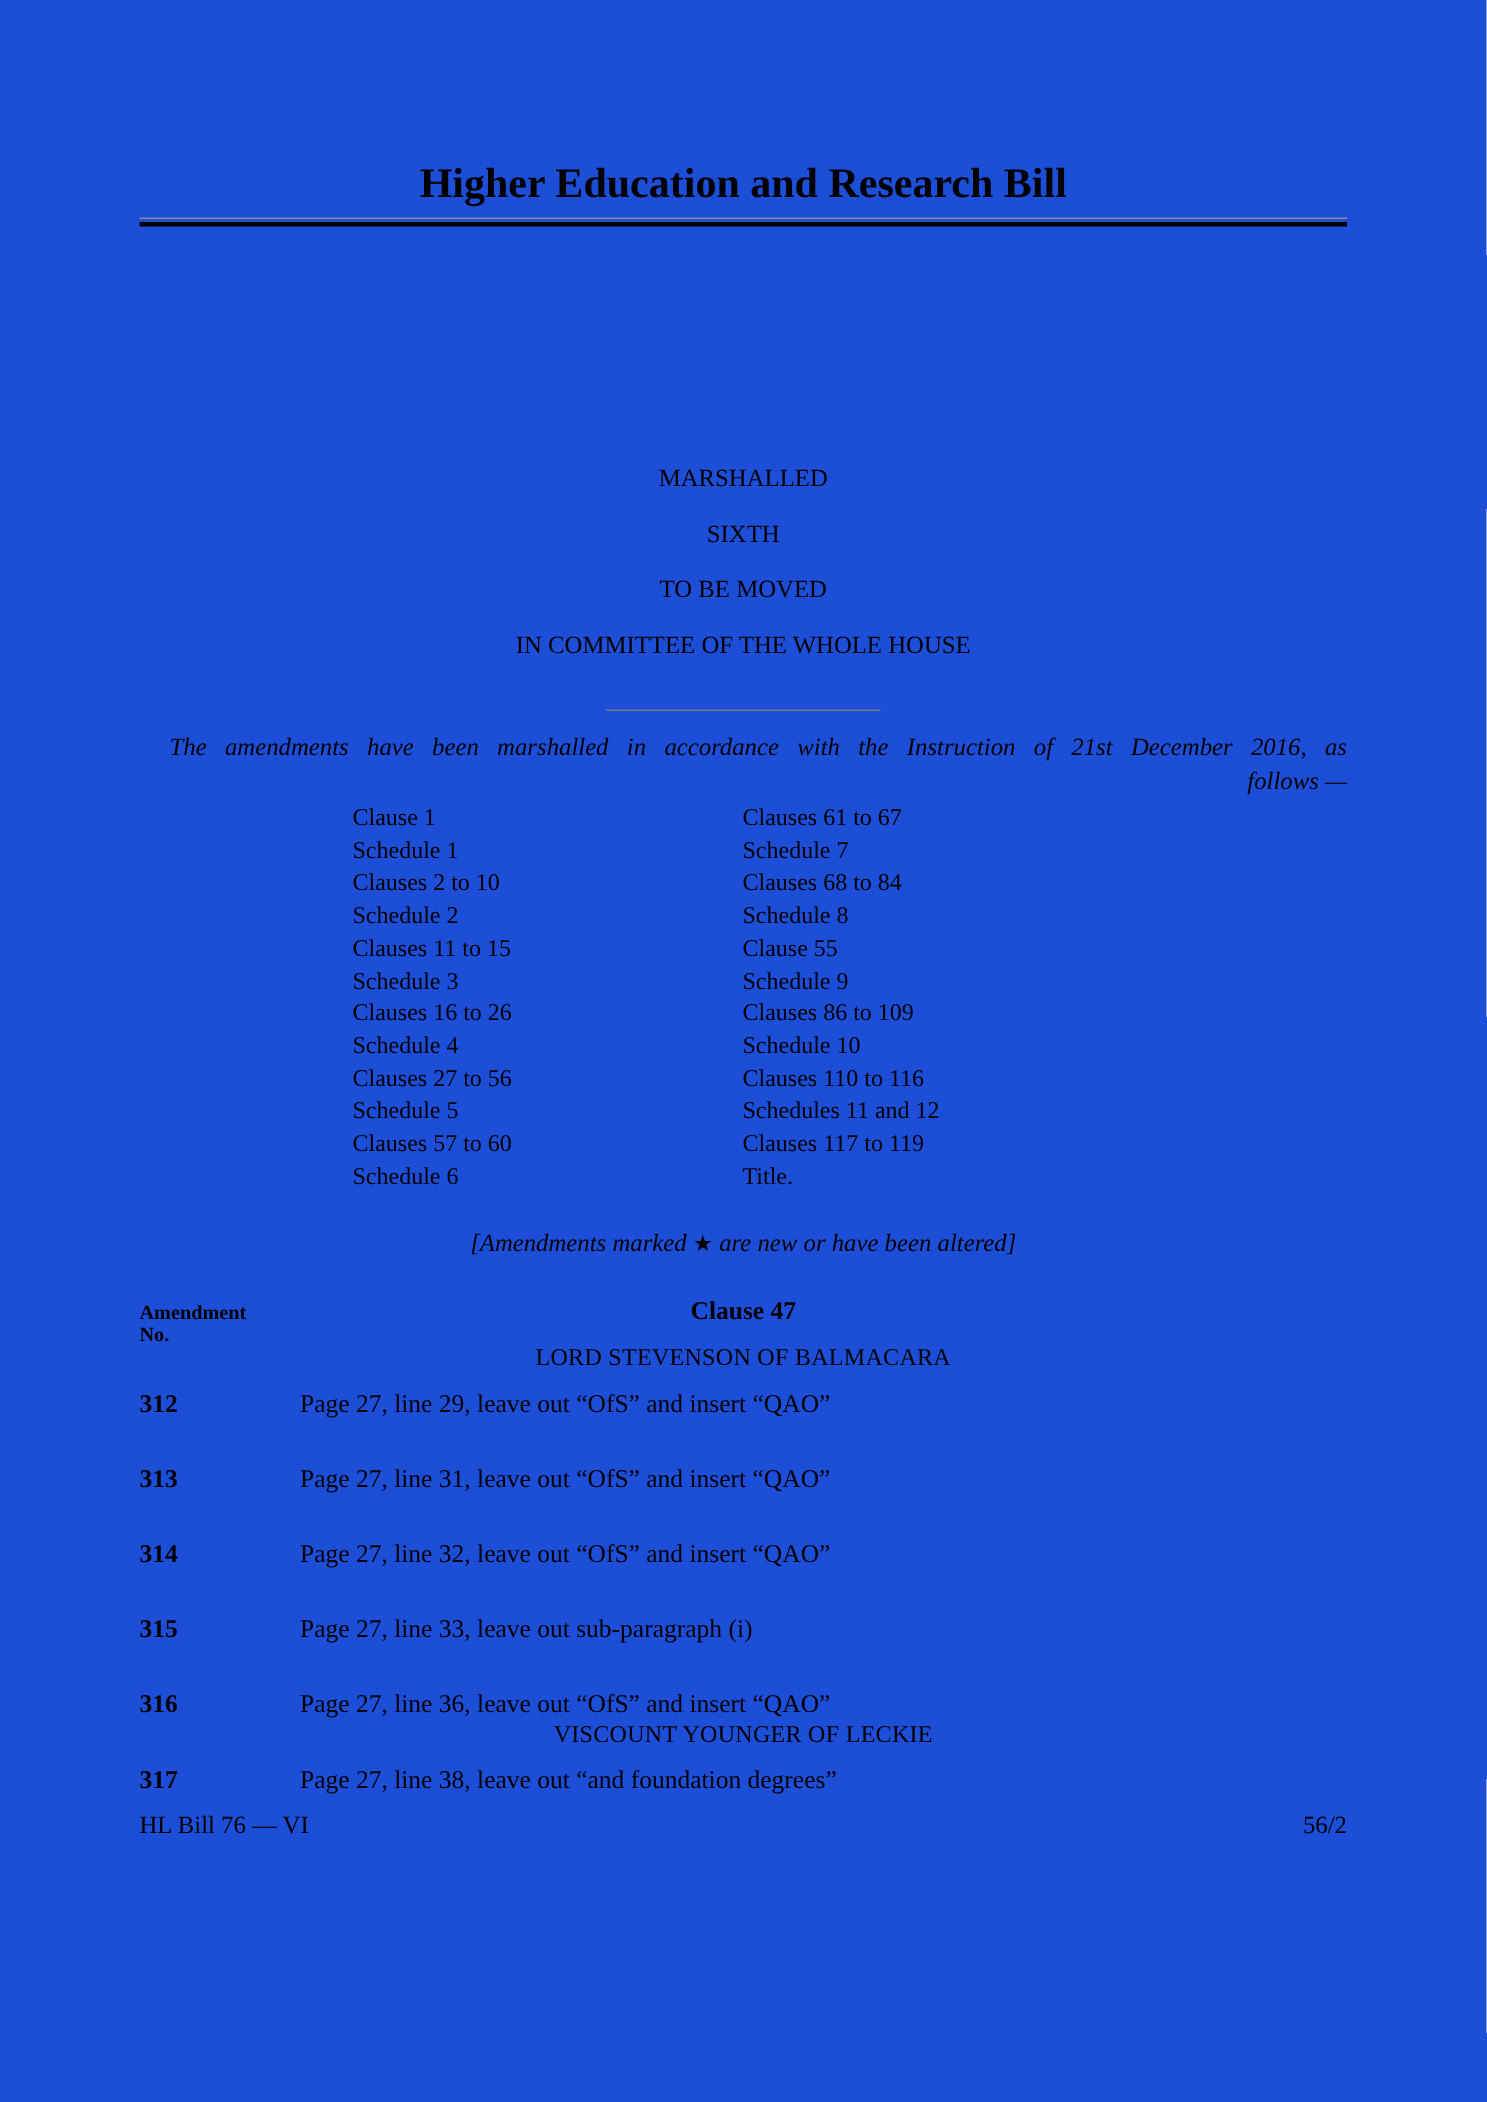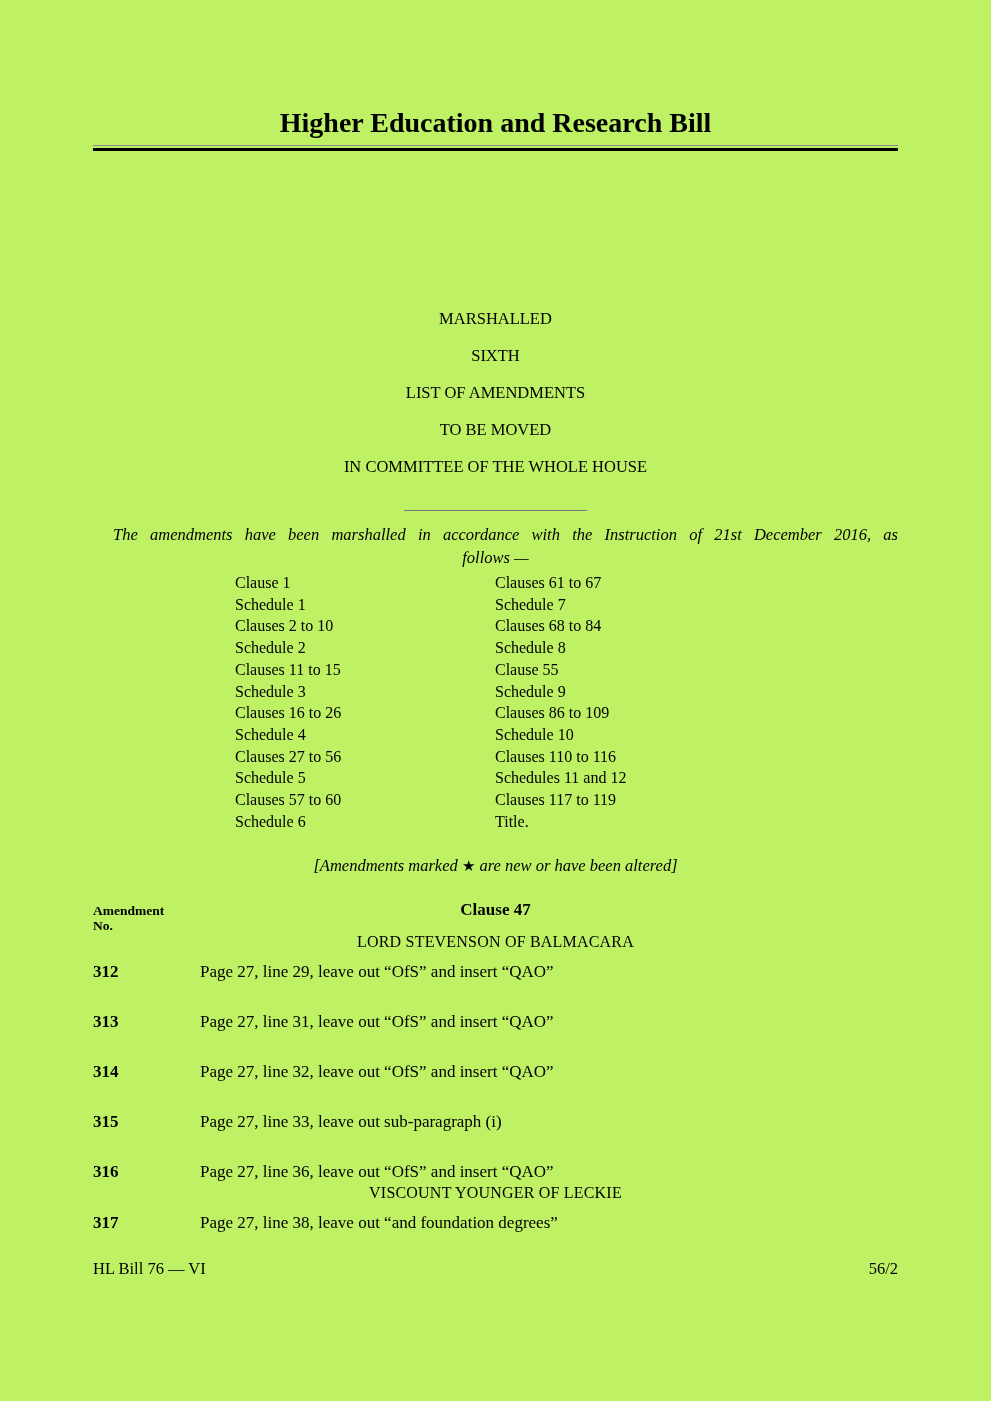--- a/index.html
+++ b/index.html
@@ -1,21 +1,21 @@
 <!DOCTYPE html>
 <html><head>
 <meta charset="utf-8">
 <style>
   html, body { margin: 0; padding: 0; background: #e8e8e8; }
   .page {
     position: relative;
     width: 991px;
     height: 1401px;
     margin: 0 auto;
-    background: #bef264;
+    background: #1d4ed8;
     color: #000000;
     font-family: "Liberation Serif", "DejaVu Serif", serif;
     overflow: hidden;
   }
   .doc-title {
     padding-top: 106px;
     text-align: center;
     font-weight: bold;
     font-size: 28px;
     line-height: 34px;
@@ -38,21 +38,21 @@
     margin: 25px auto 0 auto;
   }
 
   .intro {
     margin: 12px 93px 0 93px;
     font-style: italic;
     font-size: 16.5px;
     line-height: 23px;
   }
   .intro .line1 { text-align: justify; text-align-last: justify; text-indent: 20px; }
-  .intro .line2 { text-align: center; }
+  .intro .line2 { text-align: right; }
 
   .order {
     display: flex;
     margin: 3px 10px 0 235px;
     font-size: 16px;
     line-height: 21.7px;
   }
   .order .order-col-left  { width: 260px; }
   .order .order-col-right { flex: 1; }
 
@@ -101,21 +101,21 @@
     margin-top: 27px;
   }
   .amendment-row.first-of-group { margin-top: 8px; }
   .amendment-row .amendment-no { width: 107px; font-weight: bold; flex: none; }
   .amendment-row .amendment-text { flex: 1; }
 
   .footer {
     position: absolute;
     left: 93px;
     right: 93px;
-    top: 1258px;
+    top: 1206px;
     display: flex;
     justify-content: space-between;
     font-size: 16.5px;
     line-height: 21px;
   }
 </style>
 </head>
 <body>
 
 <div class="page">
@@ -123,21 +123,20 @@
   <div class="doc-title">Higher Education and Research Bill</div>
 
   <div class="double-rule">
     <div class="thin"></div>
     <div class="thick"></div>
   </div>
 
   <div class="ceremonial">
     <div class="cer-line">MARSHALLED</div>
     <div class="cer-line">SIXTH</div>
-    <div class="cer-line">LIST OF AMENDMENTS</div>
     <div class="cer-line">TO BE MOVED</div>
     <div class="cer-line">IN COMMITTEE OF THE WHOLE HOUSE</div>
   </div>
 
   <div class="short-rule"></div>
 
   <div class="intro">
     <div class="line1">The amendments have been marshalled in accordance with the Instruction of 21st December 2016, as</div>
     <div class="line2">follows —</div>
   </div>

